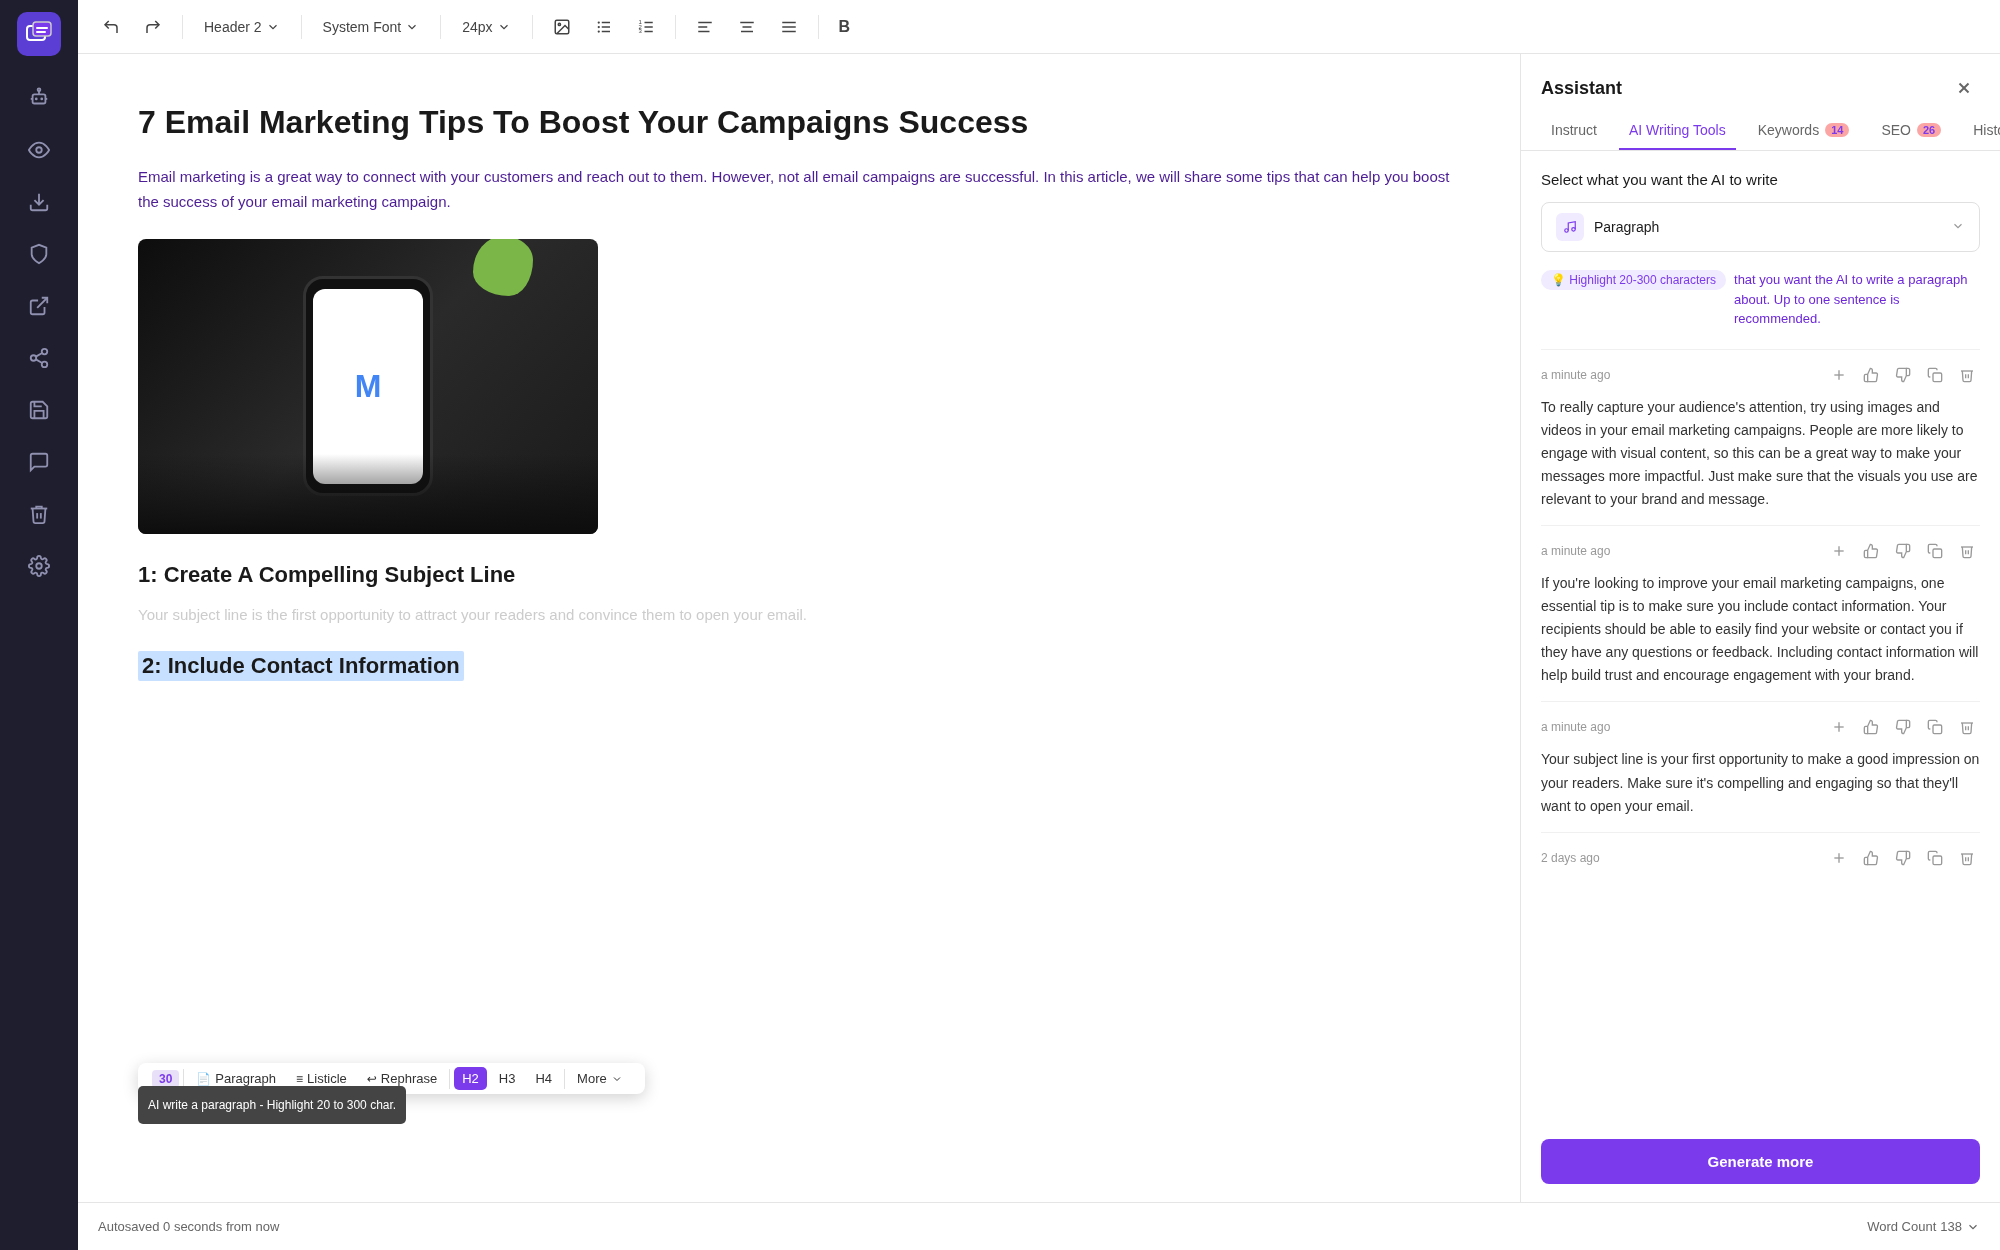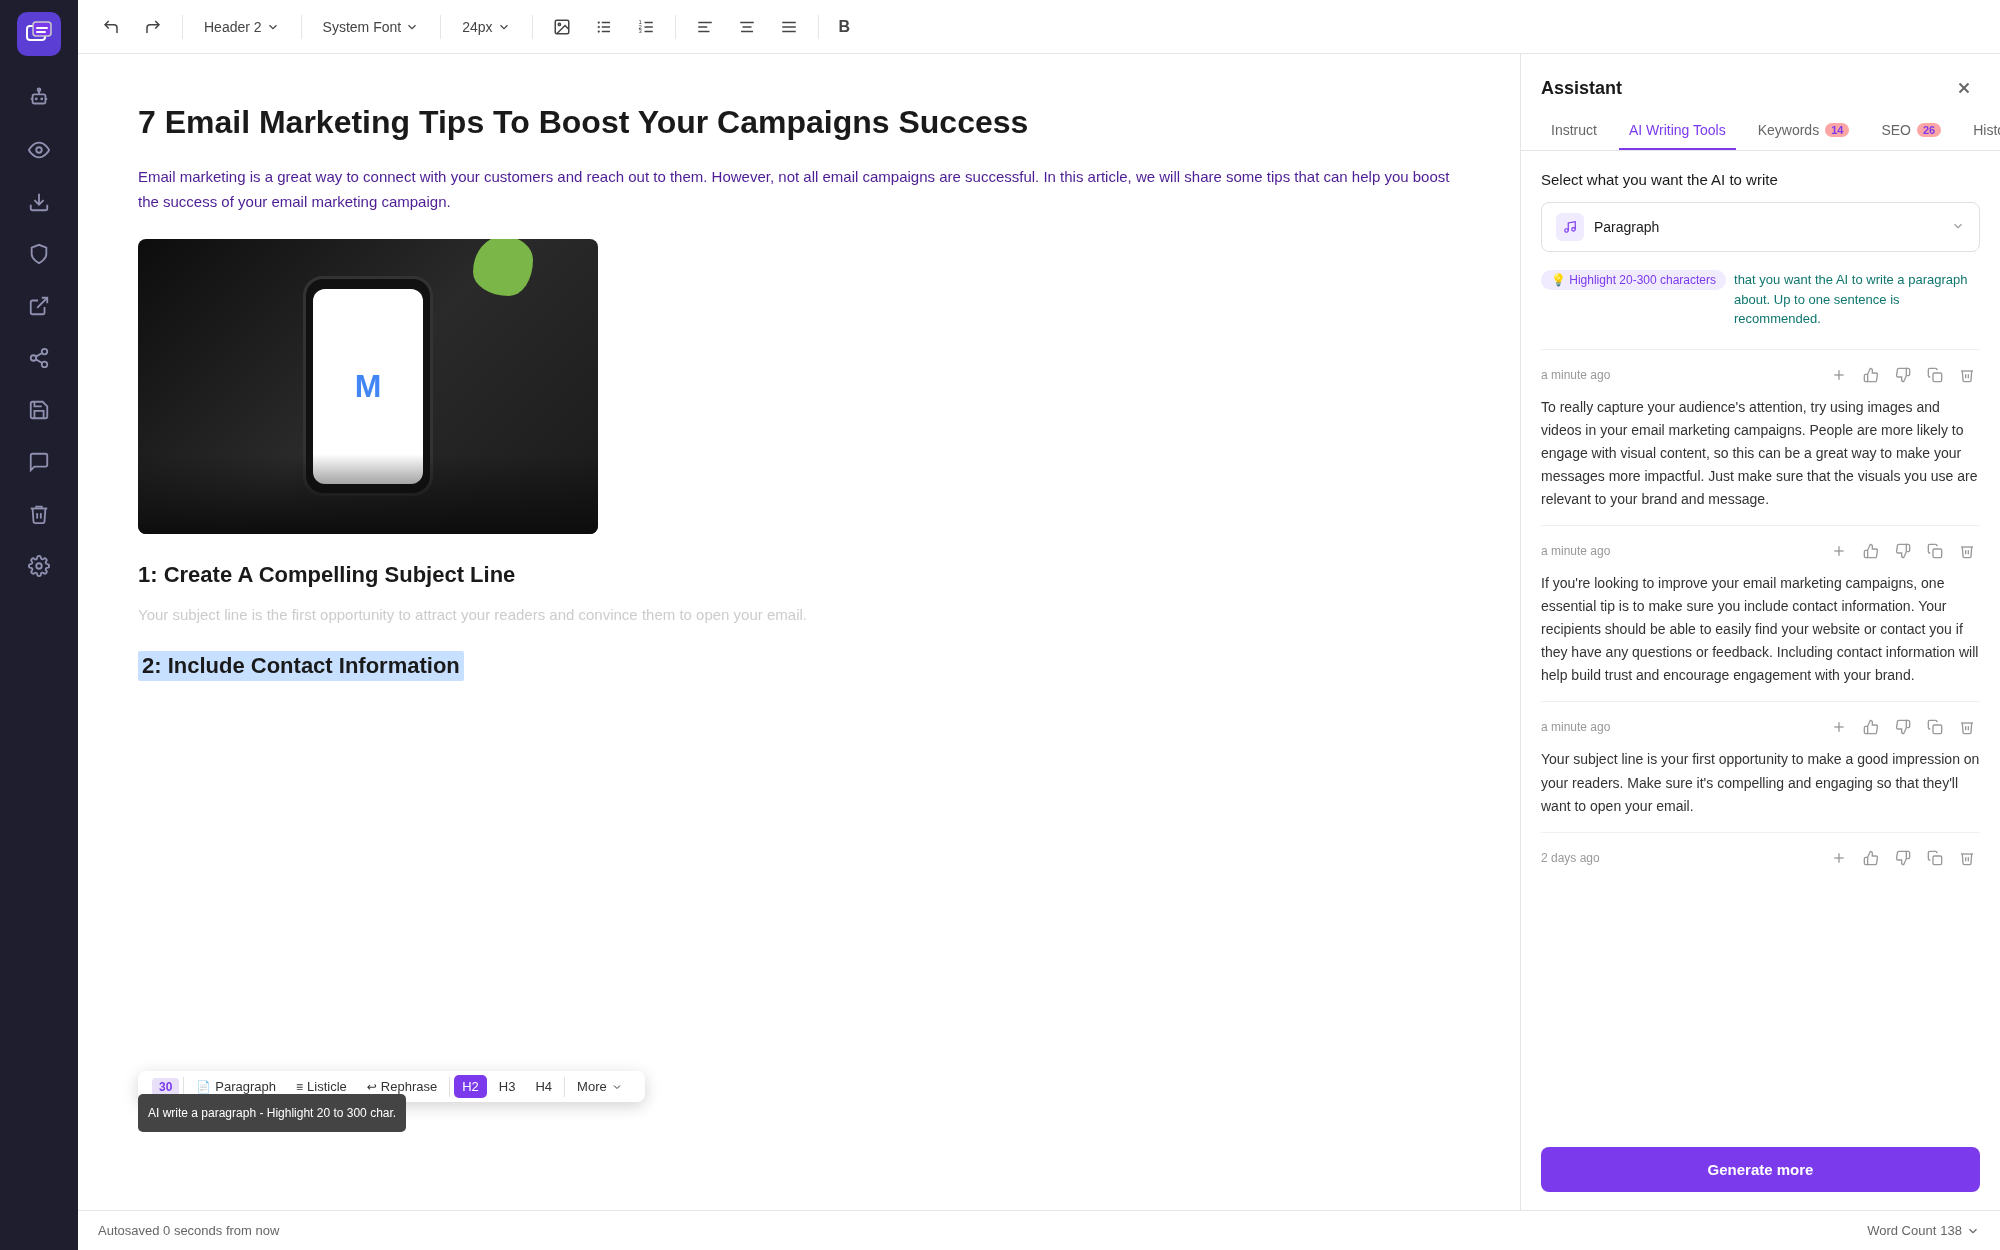--- a/index.html
+++ b/index.html
@@ -207,21 +207,21 @@
       padding: 12px 10px;
       border-radius: 5px;
       white-space: nowrap;
       z-index: 11;
     }
 
     
     .bottom-bar {
       background: #fff;
       border-top: 1px solid #e5e5e5;
-      height: 40px;
+      height: 48px;
       display: flex;
       align-items: center;
       padding: 0 20px;
       justify-content: space-between;
       font-size: 13px;
       color: #666;
       flex-shrink: 0;
     }
     .word-count-area {
       display: flex; align-items: center; gap: 4px;
@@ -337,21 +337,21 @@
       background: #f0ebff;
       color: #7c3aed;
       font-size: 12px;
       font-weight: 500;
       border-radius: 12px;
       padding: 3px 10px;
       white-space: nowrap;
     }
     .hint-text {
       font-size: 13px;
-      color: #0f766e;
+      color: #6d28d9;
       line-height: 1.5;
     }
 
     
     .result-item {
       border-top: 1px solid #f0f0f0;
       padding: 14px 0;
     }
     .result-meta {
       display: flex; align-items: center; justify-content: space-between;

